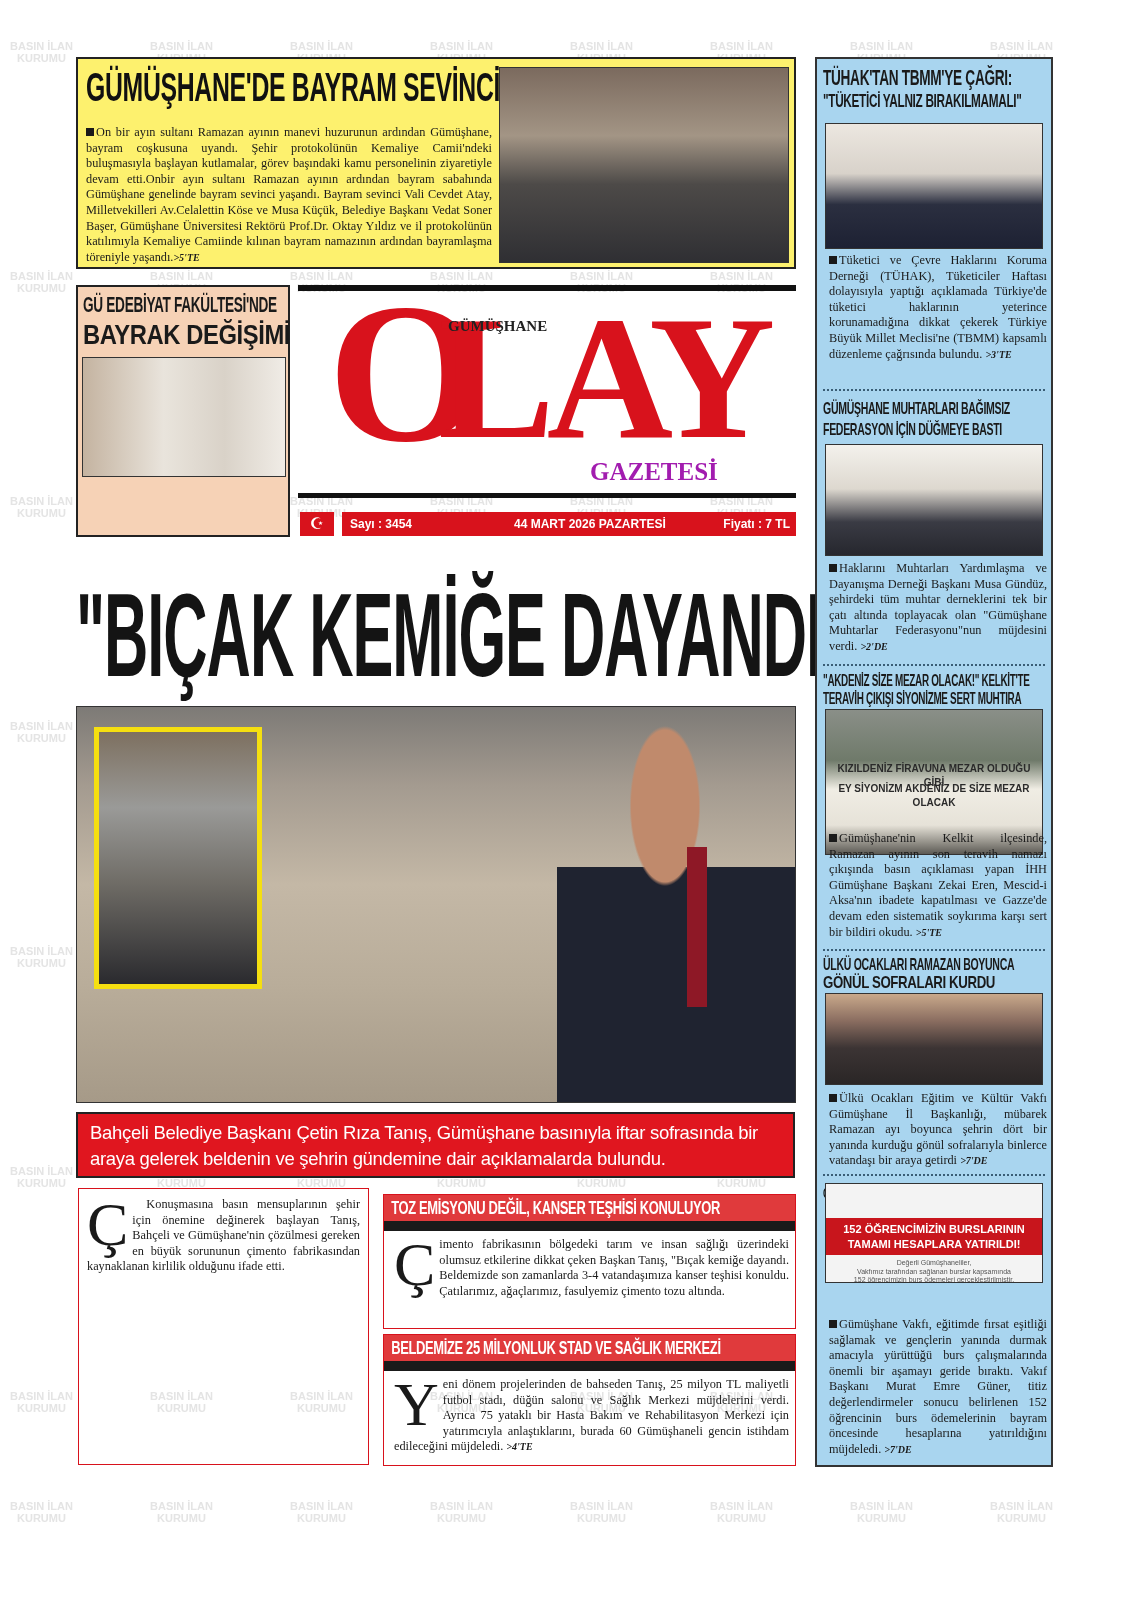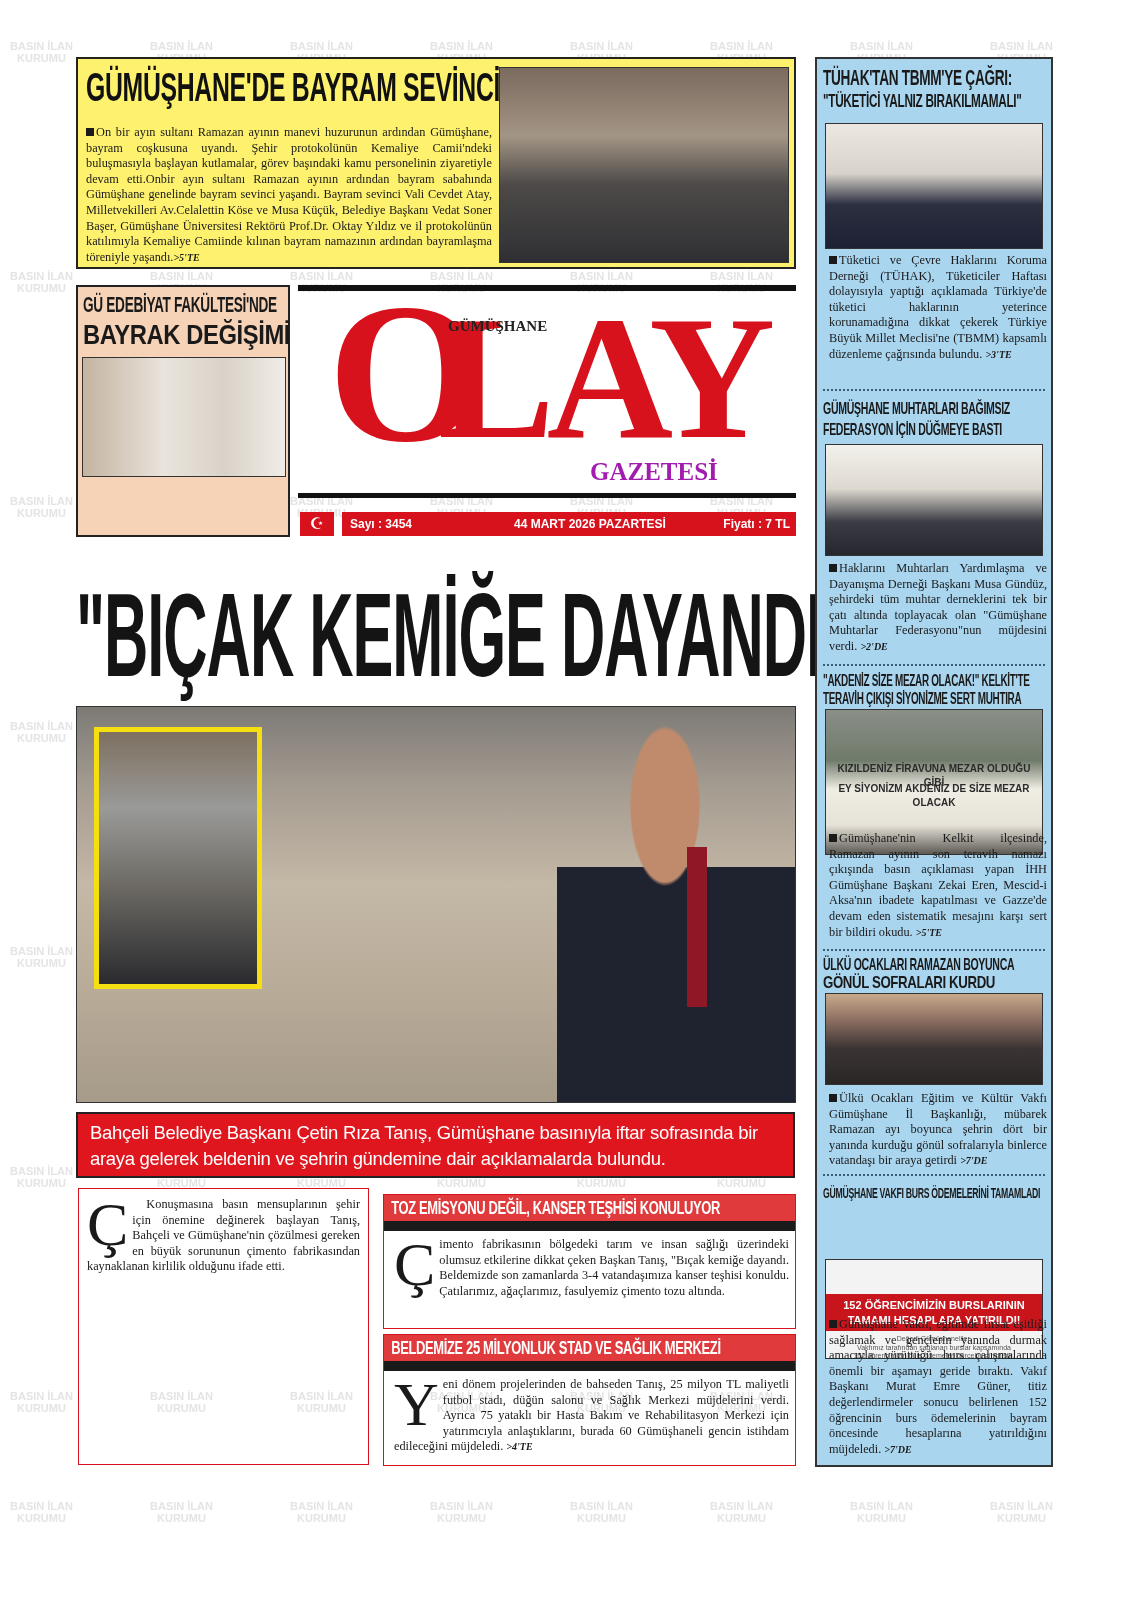--- a/index.html
+++ b/index.html
@@ -416,31 +416,31 @@
   <div id="rp2" class="r-photo photo" style="top:385px;height:112px"></div>
   <div class="r-txt body-txt" style="top:502px"><span class="sq"></span><span>Haklarını Muhtarları Yardımlaşma ve Dayanışma Derneği Başkanı Musa Gündüz, şehirdeki tüm muhtar derneklerini tek bir çatı altında toplayacak olan "Gümüşhane Muhtarlar Federasyonu"nun müjdesini verdi.</span> <span class="ref">&gt;2'DE</span></div>
   <div class="wave" style="top:605px"></div>
 
   <div class="r-head cond" style="top:613px;font-size:16px;line-height:18px">"AKDENİZ SİZE MEZAR OLACAK!" KELKİT'TE</div>
   <div class="r-head cond" style="top:631px;font-size:16px;line-height:18px">TERAVİH ÇIKIŞI SİYONİZME SERT MUHTIRA</div>
   <div id="rp3" class="r-photo photo" style="top:650px;height:146px">
     <div class="banner-t" style="top:52px;color:#2a2a2a;font-size:10px">KIZILDENİZ FİRAVUNA MEZAR OLDUĞU GİBİ</div>
     <div class="banner-t" style="top:72px;color:#2a2a2a;font-size:10px">EY SİYONİZM AKDENİZ DE SİZE MEZAR OLACAK</div>
   </div>
-  <div class="r-txt body-txt" style="top:772px"><span class="sq"></span><span>Gümüşhane'nin Kelkit ilçesinde, Ramazan ayının son teravih namazı çıkışında basın açıklaması yapan İHH Gümüşhane Başkanı Zekai Eren, Mescid-i Aksa'nın ibadete kapatılması ve Gazze'de devam eden sistematik mesajını karşı sert bir bildiri okudu.</span> <span class="ref">&gt;5'TE</span></div>
+  <div class="r-txt body-txt" style="top:772px"><span class="sq"></span><span>Gümüşhane'nin Kelkit ilçesinde, Ramazan ayının son teravih namazı çıkışında basın açıklaması yapan İHH Gümüşhane Başkanı Zekai Eren, Mescid-i Aksa'nın ibadete kapatılması ve Gazze'de devam eden sistematik soykırıma karşı sert bir bildiri okudu.</span> <span class="ref">&gt;5'TE</span></div>
   <div class="wave" style="top:890px"></div>
 
   <div class="r-head cond" style="top:897px;font-size:17px;line-height:18px">ÜLKÜ OCAKLARI RAMAZAN BOYUNCA</div>
   <div class="r-head cond" style="top:915px;font-size:17px;line-height:18px;transform:scaleX(0.78)">GÖNÜL SOFRALARI KURDU</div>
   <div id="rp4" class="r-photo photo" style="top:934px;height:92px"></div>
   <div class="r-txt body-txt" style="top:1032px"><span class="sq"></span><span>Ülkü Ocakları Eğitim ve Kültür Vakfı Gümüşhane İl Başkanlığı, mübarek Ramazan ayı boyunca şehrin dört bir yanında kurduğu gönül sofralarıyla binlerce vatandaşı bir araya getirdi</span> <span class="ref">&gt;7'DE</span></div>
   <div class="wave" style="top:1115px"></div>
 
   <div class="r-head cond" style="top:1125px;font-size:15px;line-height:18px;transform:scaleX(0.58)">GÜMÜŞHANE VAKFI BURS ÖDEMELERİNİ TAMAMLADI</div>
-  <div id="rp5" class="r-photo photo" style="top:1200px;height:100px">
+  <div id="rp5" class="r-photo photo" style="top:1124px;height:100px">
     <div class="banner-t" style="top:38px">152 ÖĞRENCİMİZİN BURSLARININ</div>
     <div class="banner-t" style="top:53px">TAMAMI HESAPLARA YATIRILDI!</div>
     <div class="banner-s" style="top:74px">Değerli Gümüşhaneliler,</div>
     <div class="banner-s" style="top:83px">Vakfımız tarafından sağlanan burslar kapsamında</div>
     <div class="banner-s" style="top:91px">152 öğrencimizin burs ödemeleri gerçekleştirilmiştir.</div>
   </div>
   <div class="r-txt body-txt" style="top:1258px"><span class="sq"></span><span>Gümüşhane Vakfı, eğitimde fırsat eşitliği sağlamak ve gençlerin yanında durmak amacıyla yürüttüğü burs çalışmalarında önemli bir aşamayı geride bıraktı. Vakıf Başkanı Murat Emre Güner, titiz değerlendirmeler sonucu belirlenen 152 öğrencinin burs ödemelerinin bayram öncesinde hesaplarına yatırıldığını müjdeledi.</span> <span class="ref">&gt;7'DE</span></div>
 </div>
 
 </body></html>

